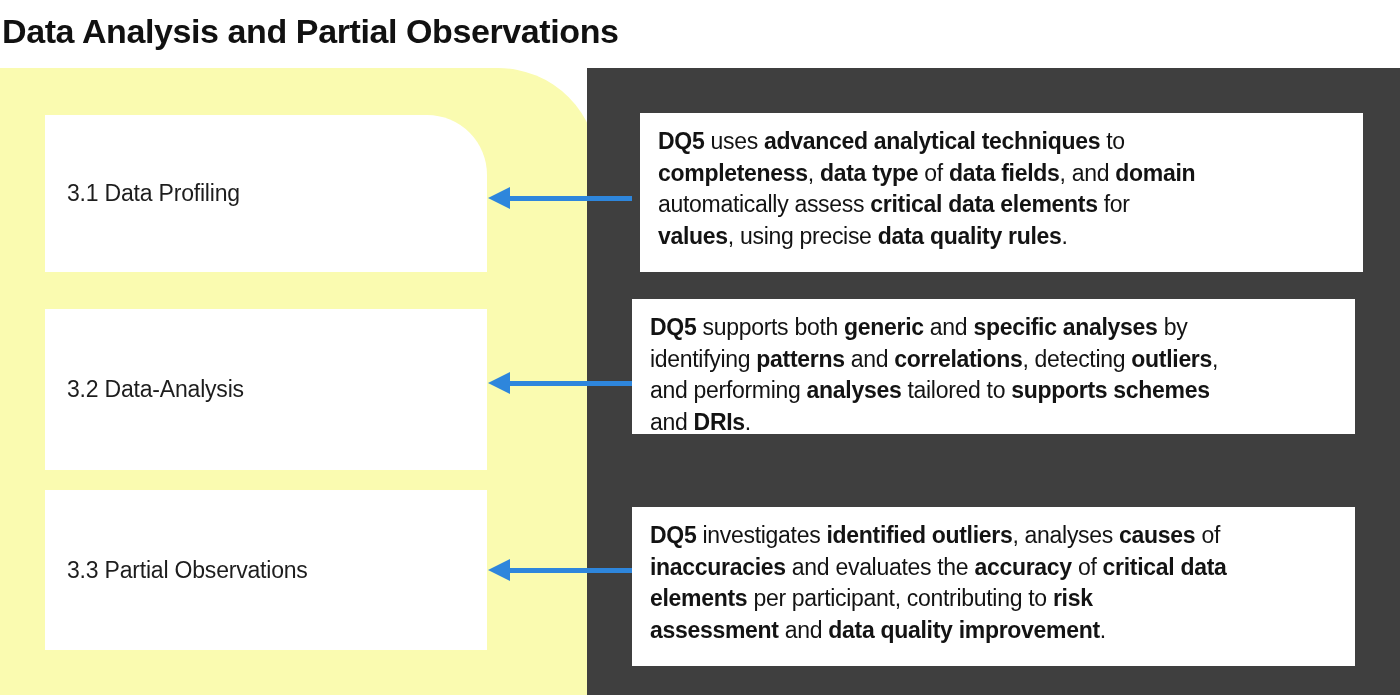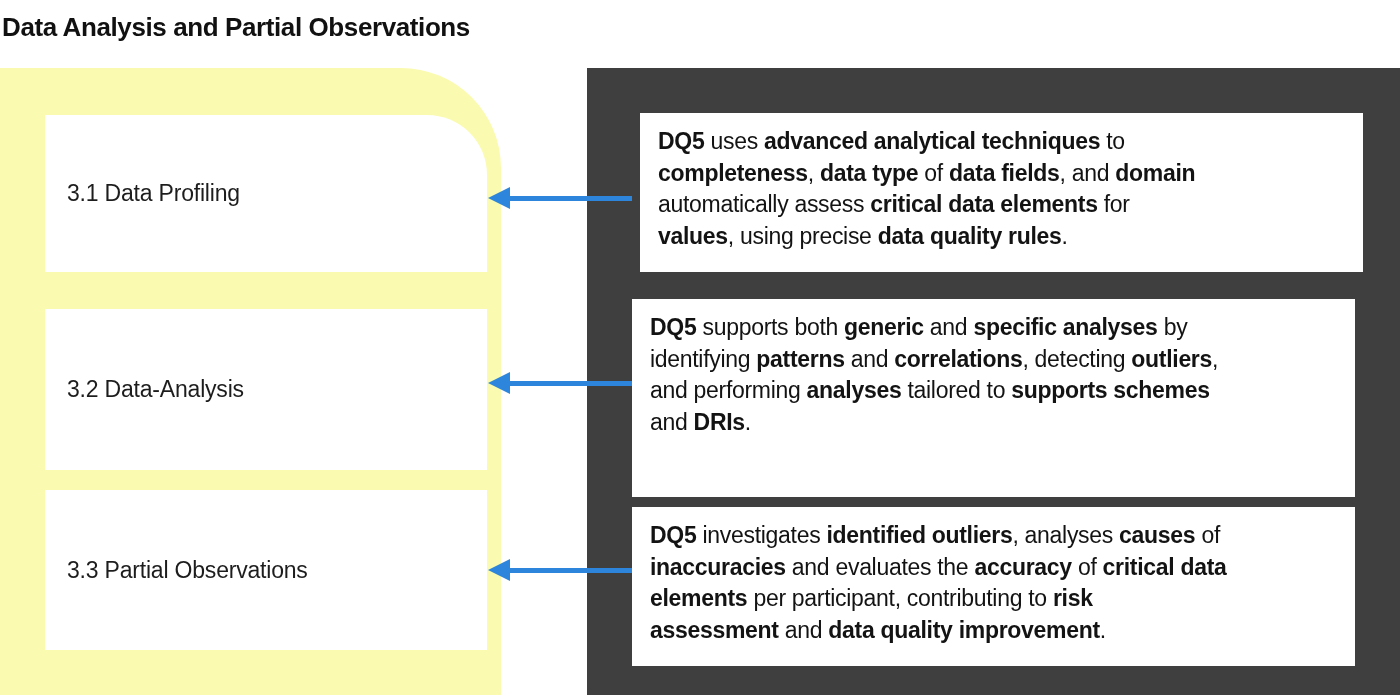--- a/index.html
+++ b/index.html
@@ -9,34 +9,35 @@
     height: 695px;
     background: #ffffff;
     overflow: hidden;
     font-family: "Liberation Sans", sans-serif;
     color: var(--text_dark, #131313);
   }
   .title {
     position: absolute;
     left: 2px;
     top: 12px;
-    font-size: 26px;
+    font-size: 34px;
     font-weight: 700;
     letter-spacing: -0.4px;
     color: #111111;
     white-space: nowrap;
   }
   .panel-yellow {
     position: absolute;
     left: 0;
     top: 68px;
-    width: 501px;
+    width: 564px;
     height: 627px;
     background: var(--panel_yellow, #FAFBB0);
     border-top-right-radius: 100px;
+    padding-left: 34px;
   }
   .panel-dark {
     position: absolute;
     left: 587px;
     top: 68px;
     width: 813px;
     height: 627px;
     background: var(--panel_dark, #3F3F3F);
   }
   .step-box {
@@ -61,21 +62,21 @@
     width: 723px;
     background: #ffffff;
     box-sizing: border-box;
     padding: 13px 18px;
     font-size: 23px;
     line-height: 31.5px;
     letter-spacing: -0.3px;
     color: #131313;
   }
   .desc-1 { top: 45px;  height: 159px; margin-left: 8px; }
-  .desc-2 { top: 231px; height: 198px; }
+  .desc-2 { top: 231px; height: 135px; }
   .desc-3 { top: 439px; height: 159px; }
   .rich-line { white-space: nowrap; }
   .b { font-weight: 700; }
   .arrow {
     position: absolute;
     left: 488px;
     width: 144px;
     height: 26px;
   }
   .arrow-1 { top: 185px; }

